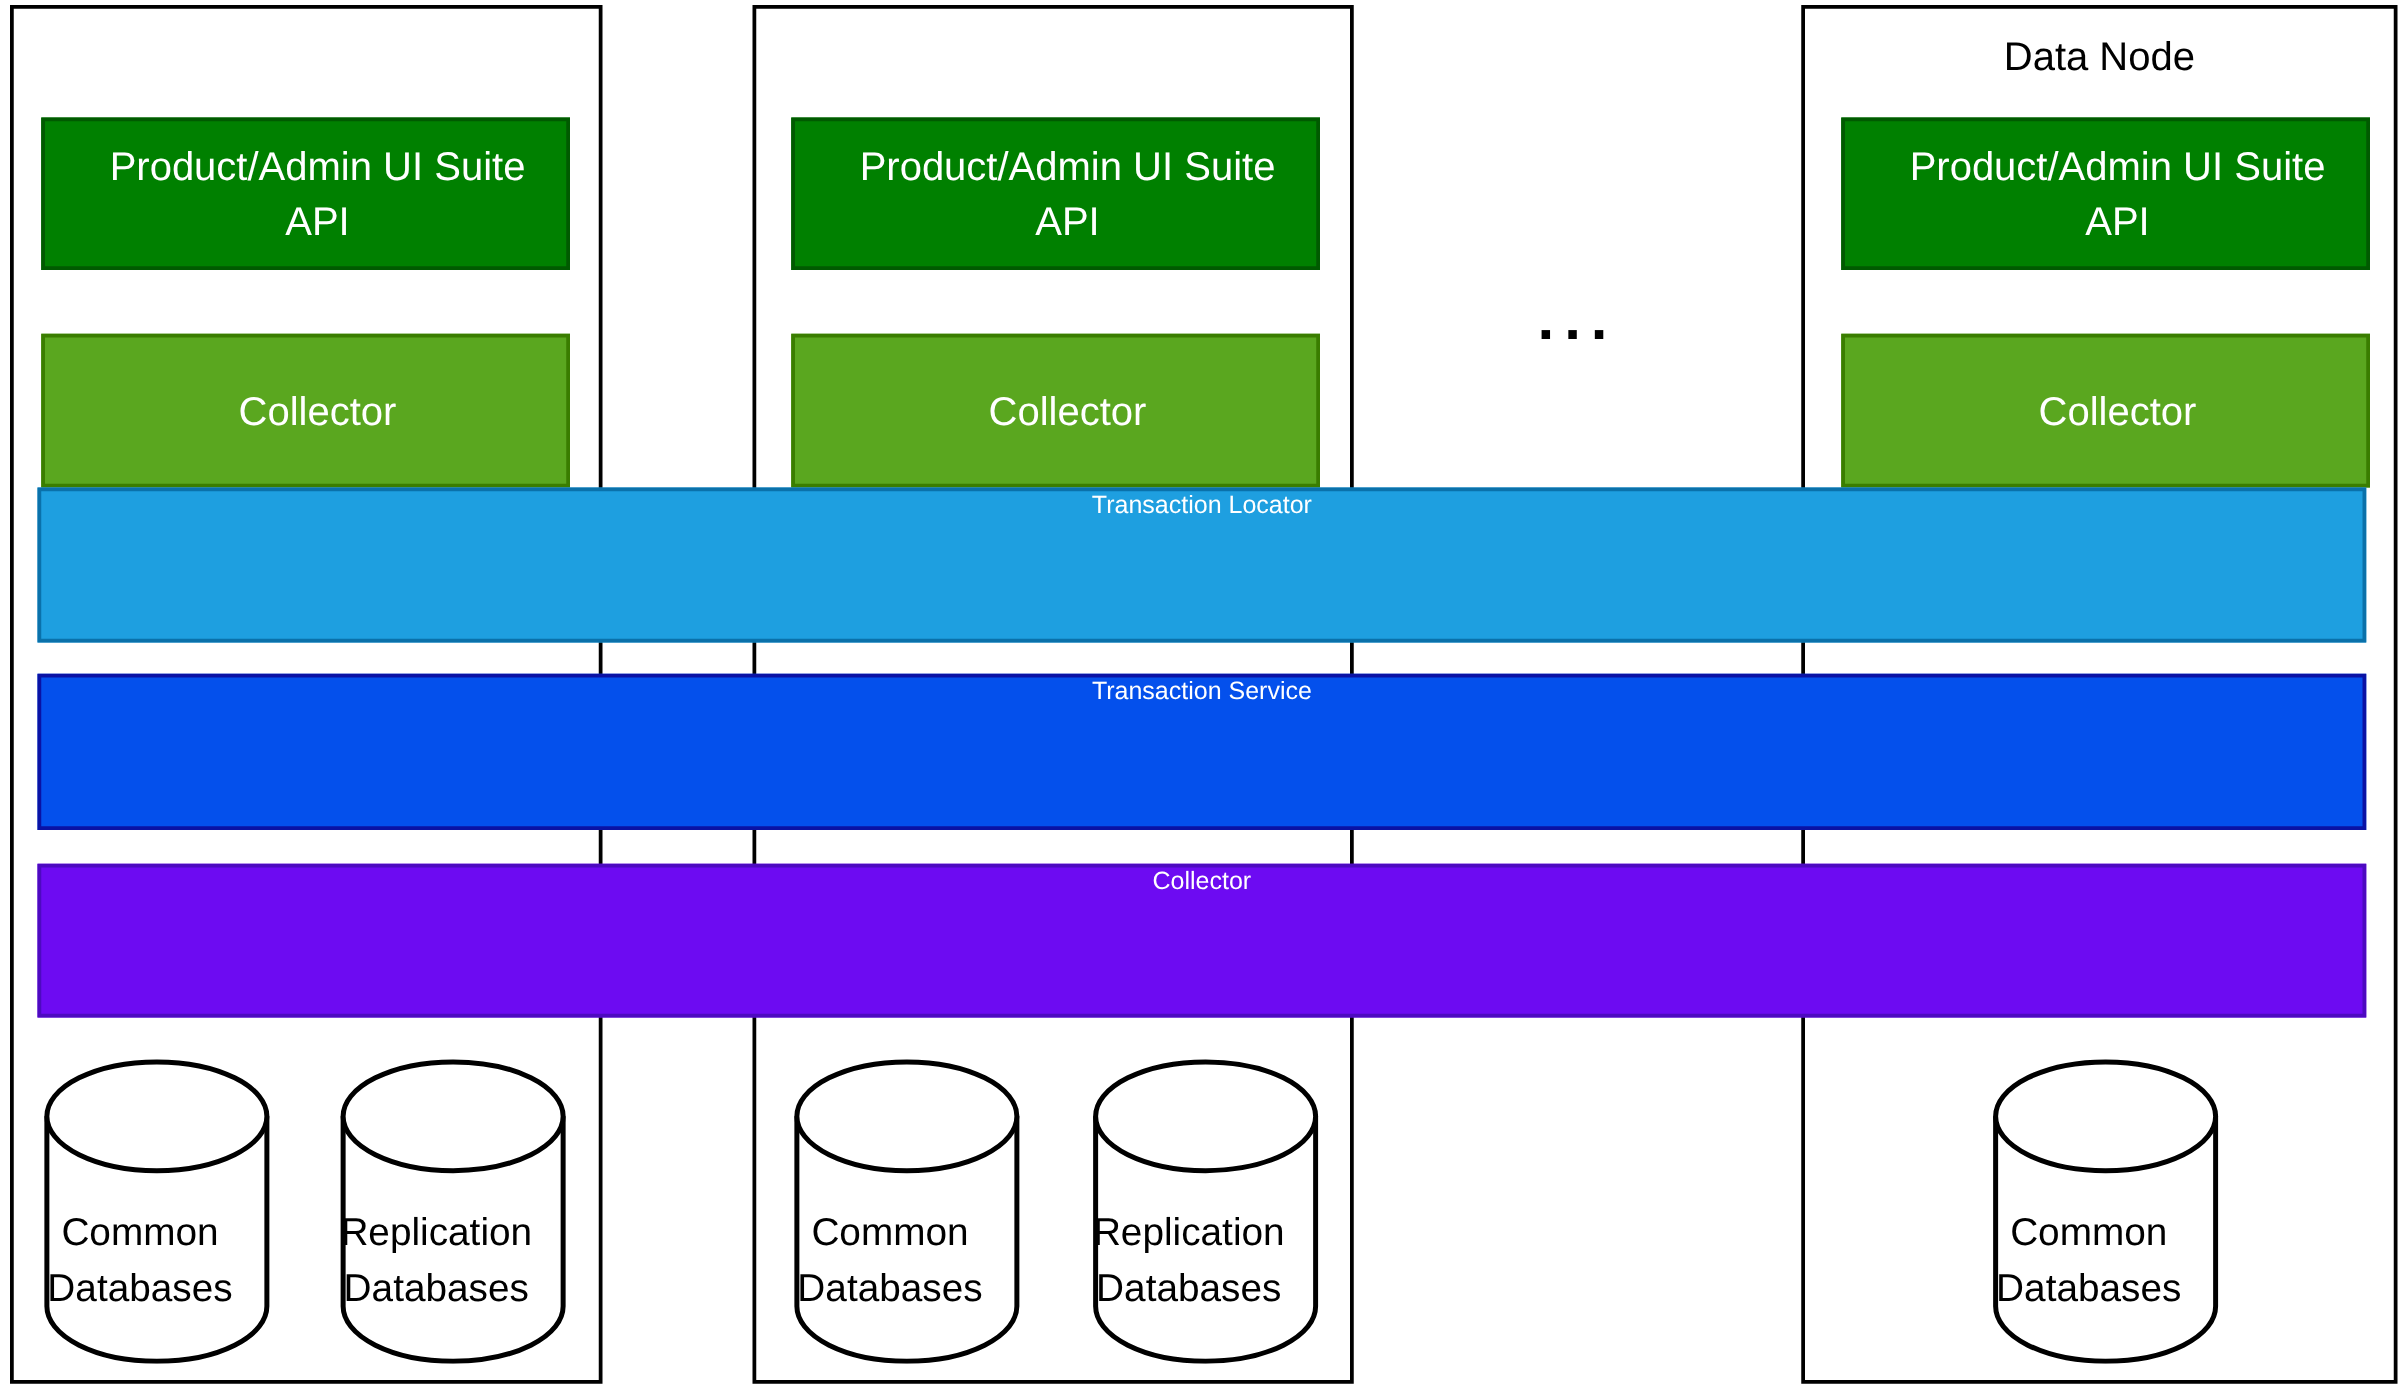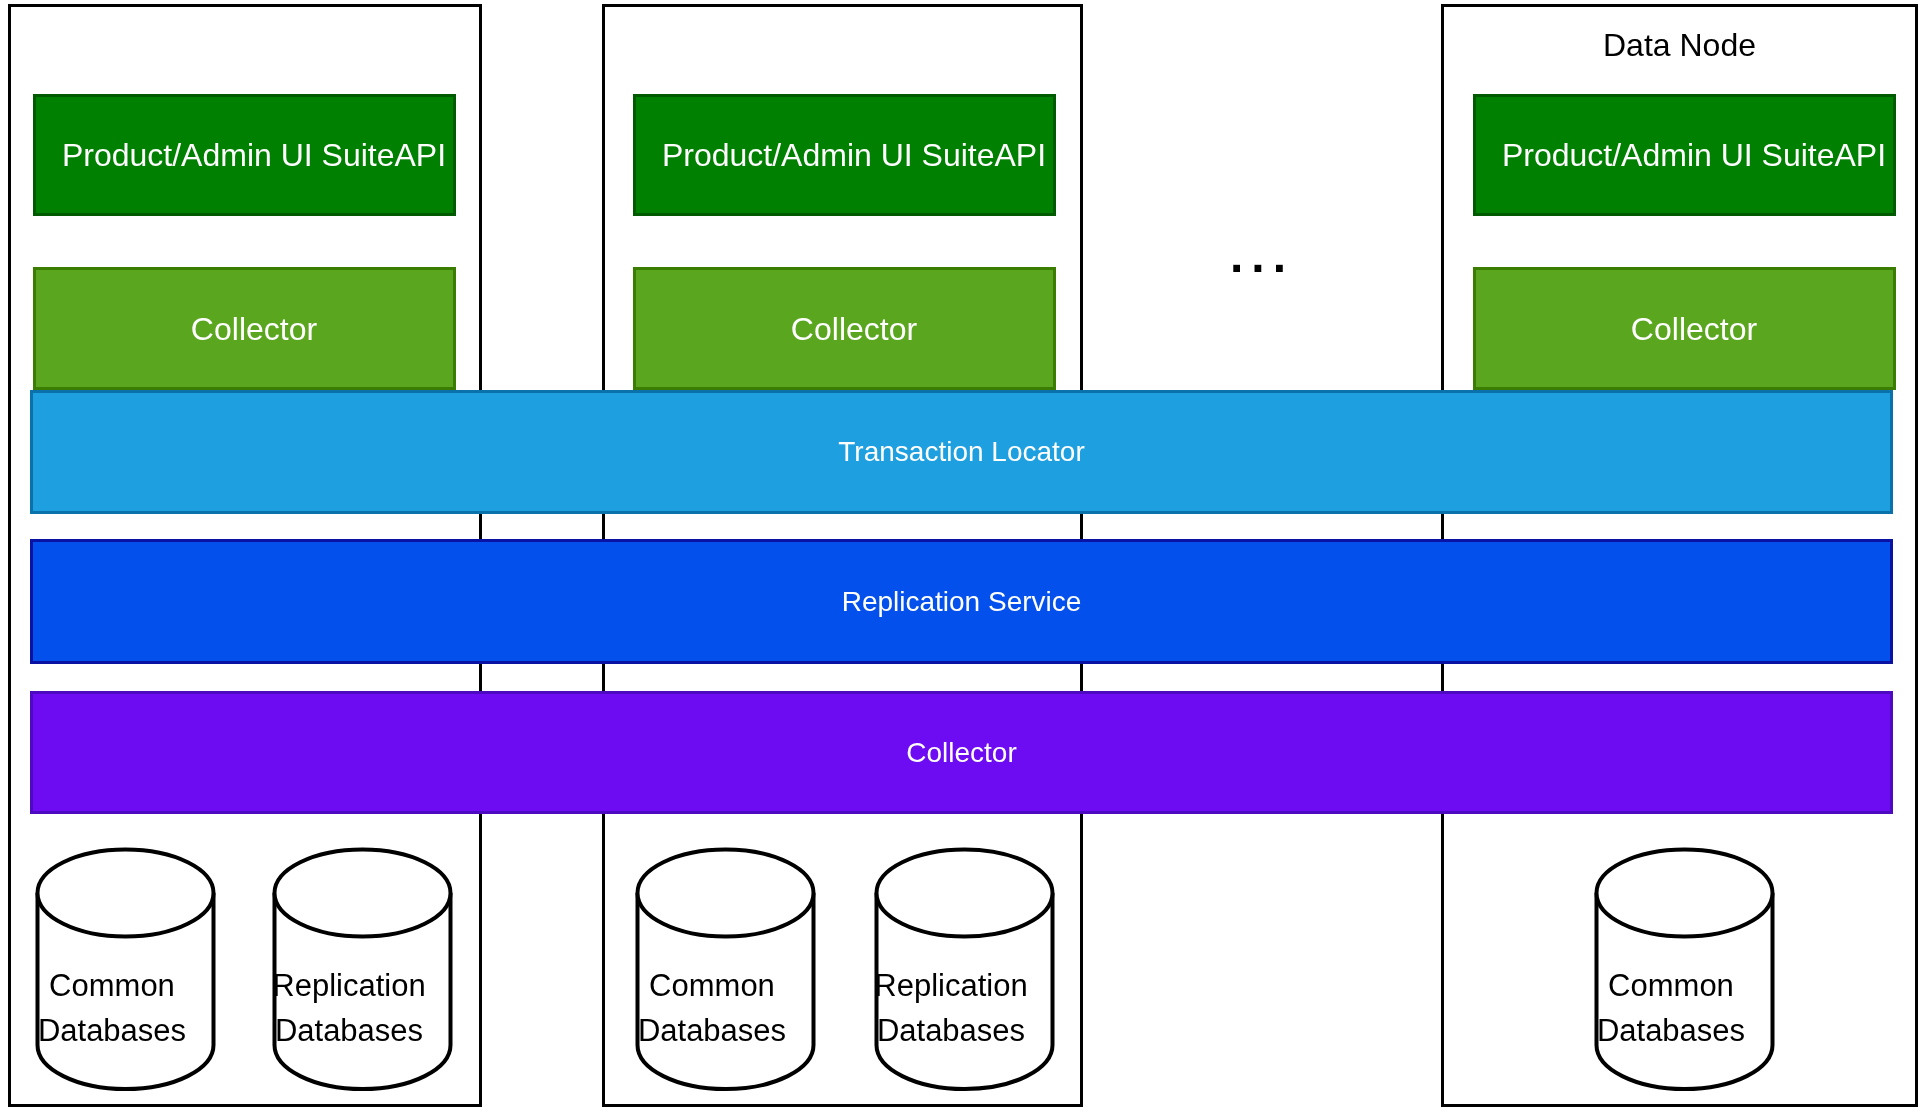--- a/index.html
+++ b/index.html
@@ -21,44 +21,44 @@
     position:absolute;
     left:0;right:0;top:16px;
     text-align:center;
     font-size:32px;line-height:44px;
     color:var(--text-dark);
     white-space:nowrap;
   }
   .inner-box{
     position:absolute;
     box-sizing:border-box;
-    display:flex;flex-direction:row;
+    display:flex;flex-direction:column;
     align-items:center;justify-content:center;
     text-align:center;
     color:var(--text-light);
     font-size:32px;line-height:44px;padding-left:19px;
   }
   .api-box{
     top:87px;height:122px;
     background:var(--api-fill);
     border:3px solid var(--api-border);
   }
   .collector-box{
     top:236px;height:123px;
     background:var(--collector-fill);
     border:3px solid var(--collector-border);
     margin-top:24px;
   }
   .bar{
     position:absolute;
     left:30px;width:1863px;
     box-sizing:border-box;
-    display:flex;align-items:center;justify-content:center;
+    display:flex;justify-content:center;
     color:var(--text-light);
-    font-size:28px;
+    font-size:20px;
   }
   .bar-locator{
     top:390px;height:124px;
     background:var(--locator-fill);
     border:3px solid var(--locator-border);
   }
   .bar-service{
     top:539px;height:125px;
     background:var(--service-fill);
     border:3px solid var(--service-border);
@@ -159,19 +159,19 @@
         <ellipse cx="90.5" cy="46" rx="88" ry="43.5" fill="#ffffff" stroke="#000000" stroke-width="4"></ellipse>
       </svg>
       <div class="cyl-label">Common Databases</div>
     </div>
   </div>
 
   <div class="bar bar-locator">
     <span>Transaction Locator</span>
   </div>
   <div class="bar bar-service">
-    <span>Replication Service</span>
+    <span>Transaction Service</span>
   </div>
   <div class="bar bar-analytics">
     <span>Collector</span>
   </div>
 
 </div>
 
 </body></html>

